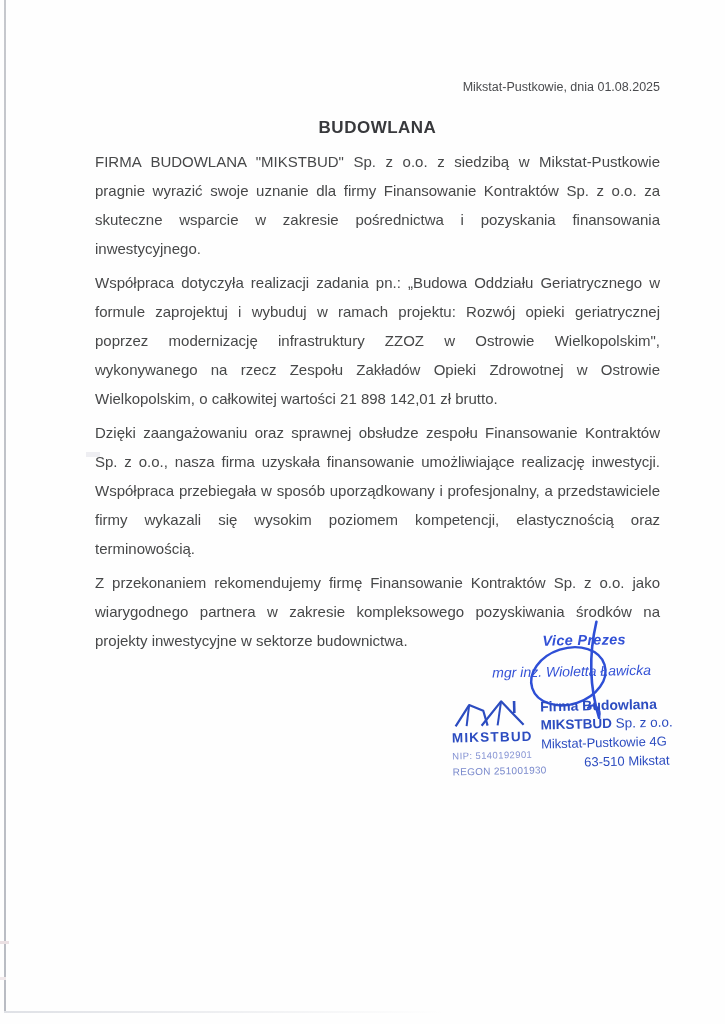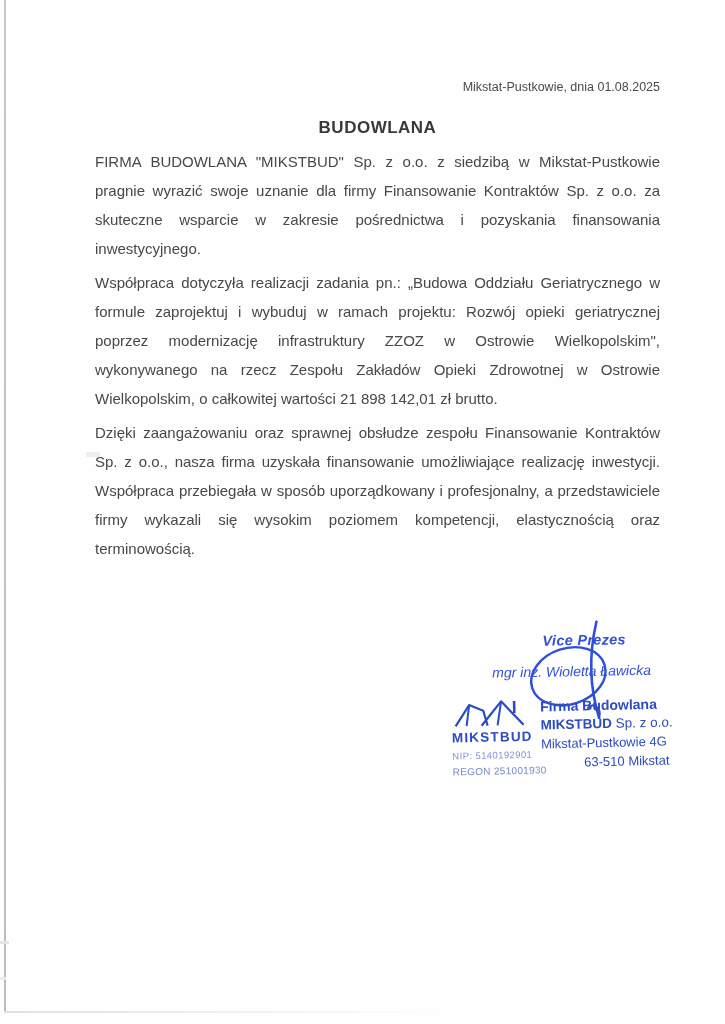--- a/index.html
+++ b/index.html
@@ -93,20 +93,21 @@
   <div class="scan-mark-3"></div>
 
   <div class="date-line">Mikstat-Pustkowie, dnia 01.08.2025</div>
 
   <div class="doc-title">BUDOWLANA</div>
 
   <div class="paragraphs">
     <p>FIRMA BUDOWLANA "MIKSTBUD" Sp. z o.o. z siedzibą w Mikstat-Pustkowie pragnie wyrazić swoje uznanie dla firmy Finansowanie Kontraktów Sp. z o.o. za skuteczne wsparcie w zakresie pośrednictwa i pozyskania finansowania inwestycyjnego.</p>
     <p>Współpraca dotyczyła realizacji zadania pn.: „Budowa Oddziału Geriatrycznego w formule zaprojektuj i wybuduj w ramach projektu: Rozwój opieki geriatrycznej poprzez modernizację infrastruktury ZZOZ w Ostrowie Wielkopolskim", wykonywanego na rzecz Zespołu Zakładów Opieki Zdrowotnej w Ostrowie Wielkopolskim, o całkowitej wartości 21 898 142,01 zł brutto.</p>
     <p>Dzięki zaangażowaniu oraz sprawnej obsłudze zespołu Finansowanie Kontraktów Sp. z o.o., nasza firma uzyskała finansowanie umożliwiające realizację inwestycji. Współpraca przebiegała w sposób uporządkowany i profesjonalny, a przedstawiciele firmy wykazali się wysokim poziomem kompetencji, elastycznością oraz terminowością.</p>
+    <p>Z przekonaniem rekomendujemy firmę Finansowanie Kontraktów Sp. z o.o. jako wiarygodnego partnera w zakresie kompleksowego pozyskiwania środków na projekty inwestycyjne w sektorze budownictwa.</p>
   </div>
 
   <div class="signature">
     <div class="sig-scribble">
       <svg viewBox="0 0 112 108" fill="none" xmlns="http://www.w3.org/2000/svg">
         <ellipse cx="46" cy="58" rx="38" ry="28" transform="rotate(-17 46 58)" stroke="#2e4fd6" stroke-width="2.4"></ellipse>
         <path d="M75 4 C68 32, 66 66, 76 100" stroke="#2e4fd6" stroke-width="2.6" stroke-linecap="round"></path>
         <path d="M76 100 C79 90, 70 84, 65 90" stroke="#2e4fd6" stroke-width="2.2" stroke-linecap="round"></path>
       </svg>
     </div>

